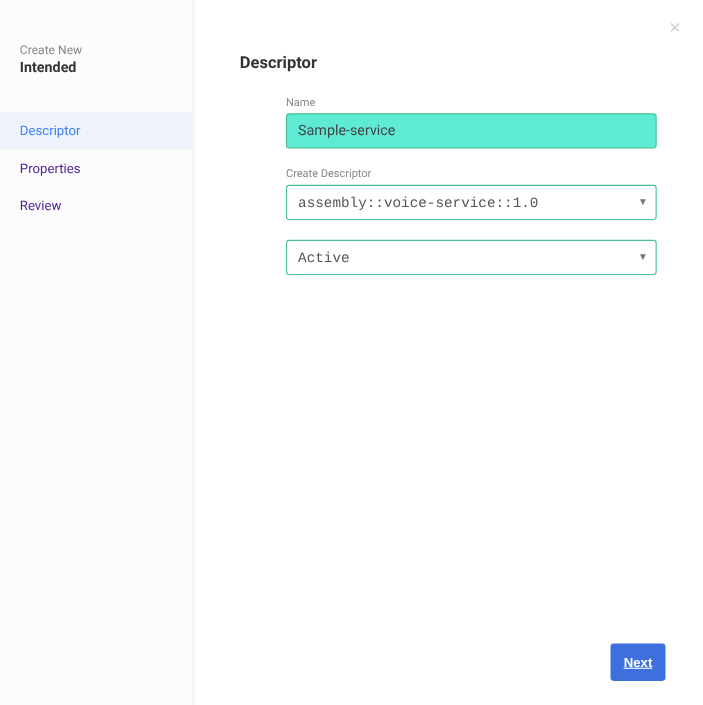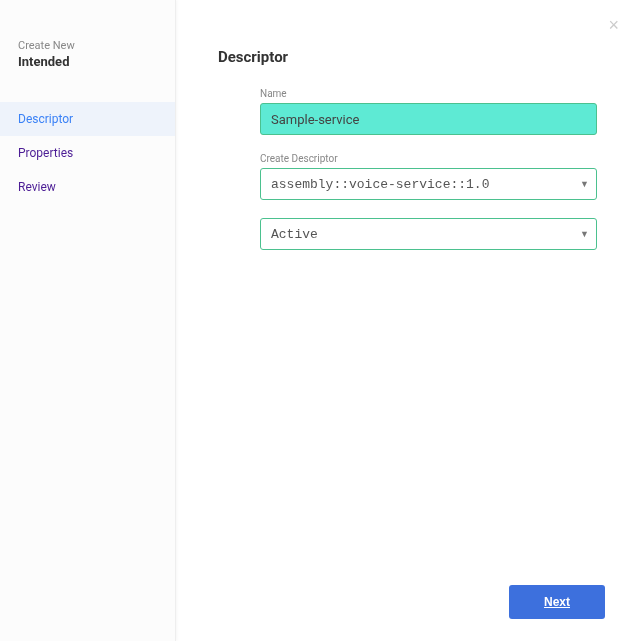--- a/index.html
+++ b/index.html
@@ -130,21 +130,21 @@
     .next-btn {
       position: absolute;
       bottom: 22px;
       right: 34px;
       background: #3d70dd;
       color: #fff;
       border: none;
       border-radius: 3px;
       font-size: 12px;
       font-weight: 600;
-      padding: 10px 35px;
+      padding: 10px 12px;
       cursor: pointer;
       text-decoration: underline;
     }
   </style>
 </head>
 <body>
 
 <div class="container">
   <aside class="sidebar">
     <div class="sidebar-header">

